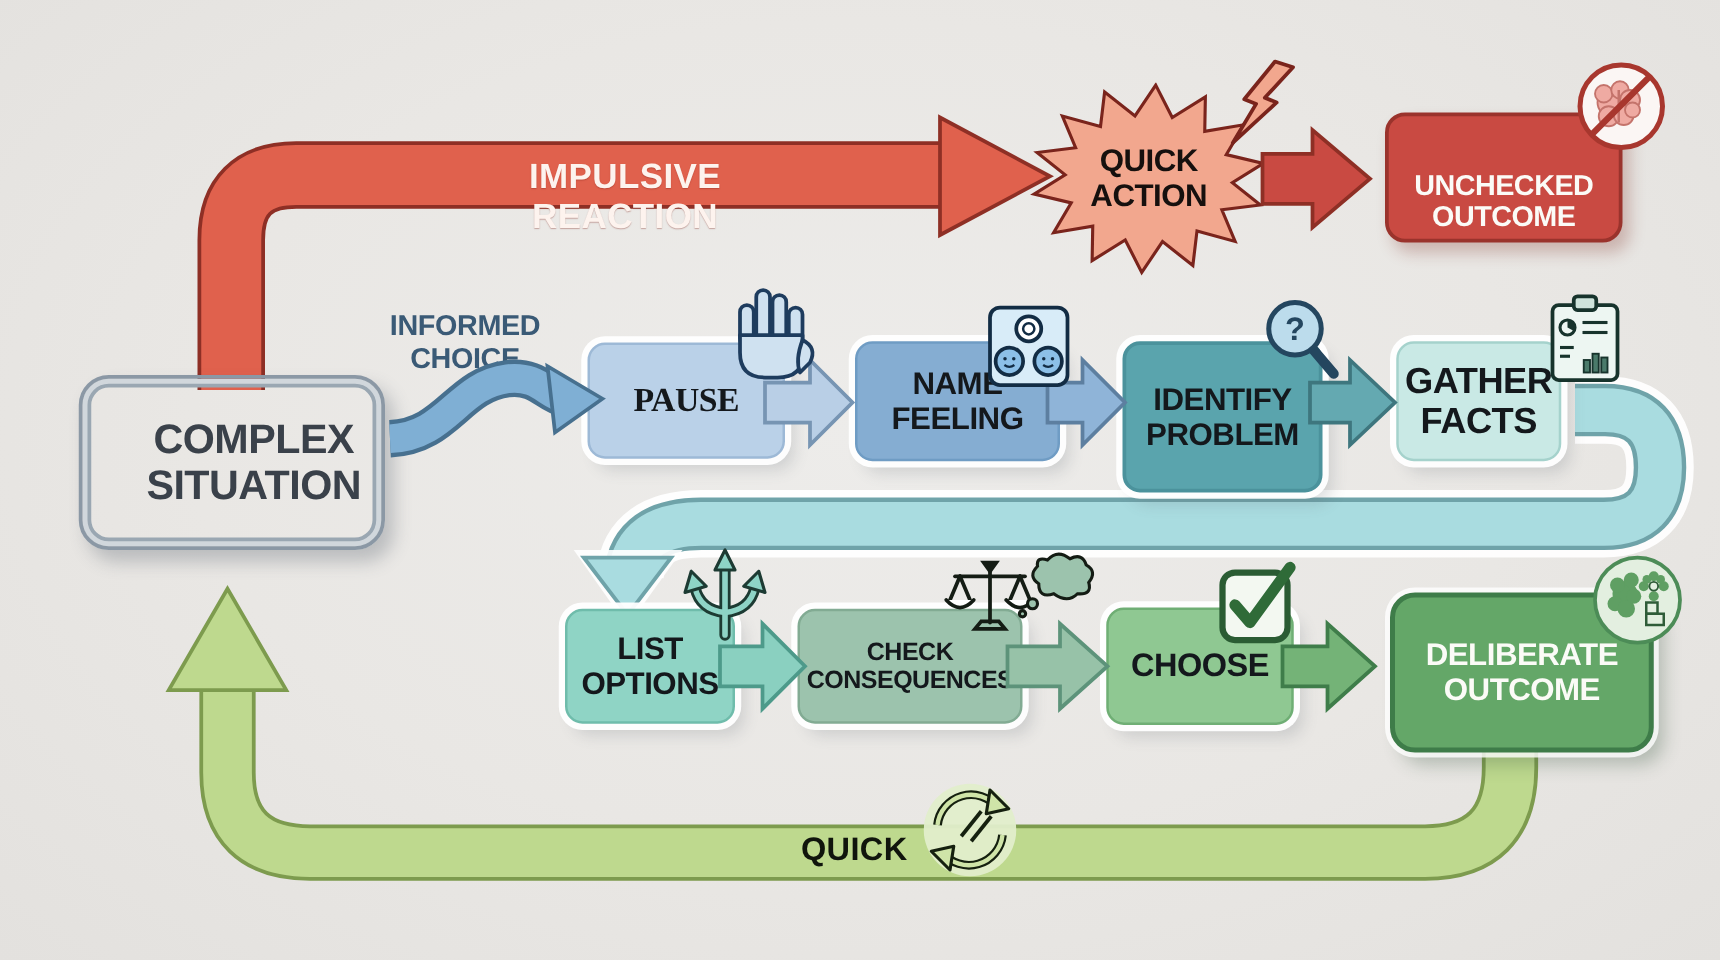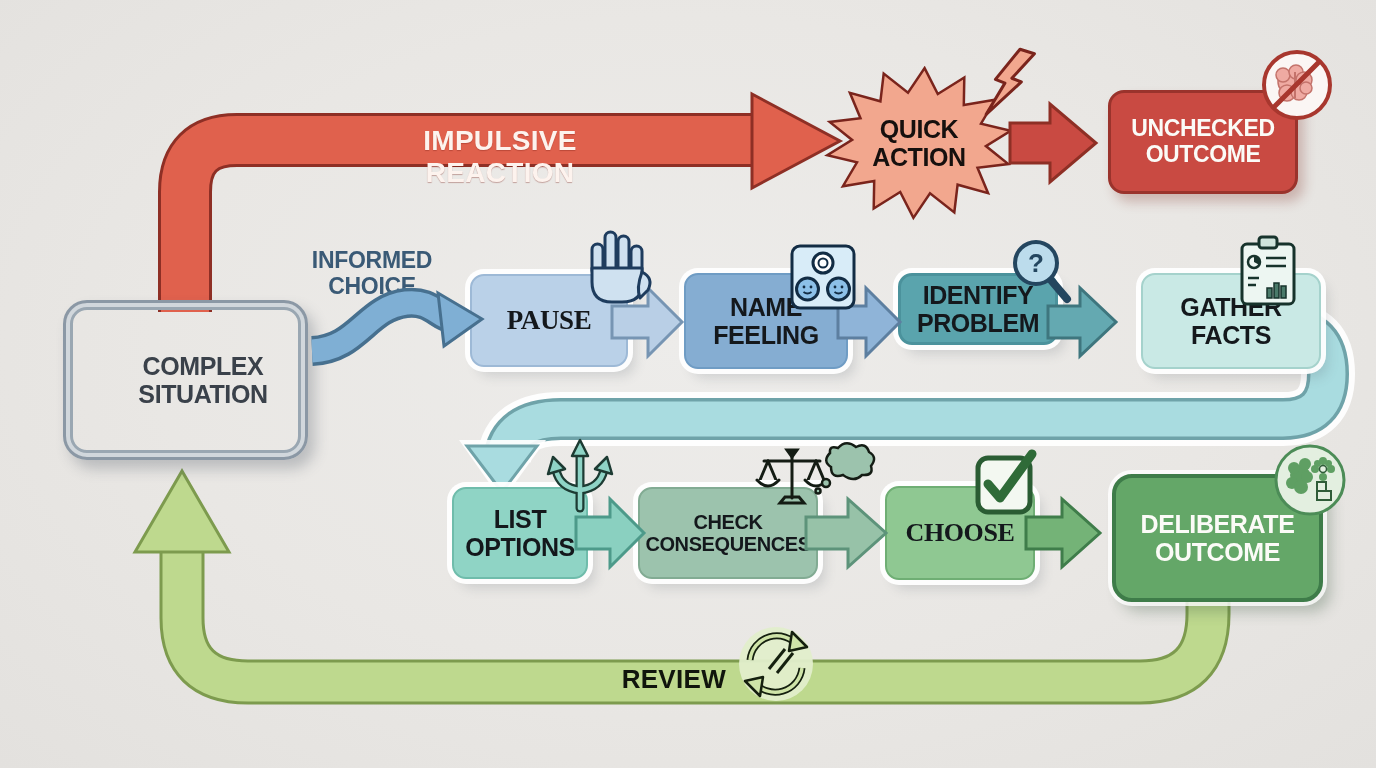--- a/index.html
+++ b/index.html
@@ -11,43 +11,44 @@
   svg.layer{position:absolute;left:0;top:0;pointer-events:none;}
   .node{
     position:absolute;display:flex;align-items:center;justify-content:center;
     text-align:center;font-weight:700;letter-spacing:-0.4px;line-height:1.12;
     border-radius:14px;padding:4px 8px;box-sizing:border-box;
   }
   .glow{box-shadow:0 0 0 5px rgba(255,255,255,0.95), 7px 9px 12px rgba(90,100,110,0.20);}
   .dark-text{color:#14181c;}
   .light-text{color:#fbfbf7;}
   #node-complex{
-    left:63px;top:300px;width:245px;height:160px;border-radius:24px;
-    border:3px solid #8b98a5;color:#3a414a;font-size:25px;
+    left:63px;top:300px;width:245px;height:140px;border-radius:24px;
+    border:3px solid #8b98a5;color:#3a414a;font-size:33px;
     box-shadow:inset 0 0 0 4px rgba(255,255,255,0.55), inset 0 0 0 7px #9aa7b2,
                7px 9px 14px rgba(70,80,95,0.28);
     padding-left:43px;
   }
   #node-pause{left:470px;top:274px;width:158px;height:93px;font-size:27px;border:2px solid #9db9d6;font-family:Liberation Serif, serif;}
   #node-feeling{left:684px;top:273px;width:164px;height:96px;font-size:25px;border:2px solid #6f9cc4;}
-  #node-problem{left:898px;top:273px;width:160px;height:72px;font-size:25px;border:3px solid #4b929c;}
-  #node-facts{left:1117px;top:273px;width:180px;height:96px;font-size:25px;border:2px solid #a5d2cc;margin-left:24px;}
+  #node-problem{left:898px;top:273px;width:160px;height:121px;font-size:25px;border:3px solid #4b929c;}
+  #node-facts{left:1117px;top:273px;width:132px;height:96px;font-size:29px;border:2px solid #a5d2cc;}
   #node-options{left:452px;top:487px;width:136px;height:92px;font-size:25px;border:2px solid #6fbcab;}
   #node-consequences{left:638px;top:487px;width:180px;height:92px;font-size:20px;border:2px solid #82ab93;}
   #node-choose{left:885px;top:486px;width:150px;height:94px;font-size:26px;border:2px solid #6fae74;}
   #node-deliberate{
     left:1097px;top:474px;width:211px;height:128px;border-radius:20px;
     font-size:25px;border:4px solid #3e7c49;
     box-shadow:0 0 0 4px rgba(255,255,255,0.8), 8px 10px 14px rgba(60,90,65,0.3);
     margin-left:15px;
   }
   #node-unchecked{
     left:1108px;top:90px;width:190px;height:104px;border-radius:16px;
     font-size:23px;border:3px solid #9a332c;
     box-shadow:6px 8px 12px rgba(130,50,40,0.28);
+    align-items:flex-end;
   }
   .path-label{position:absolute;font-weight:800;text-align:center;letter-spacing:0.3px;}
   #label-impulsive{left:350px;top:125px;width:300px;font-size:28px;color:#fdf3ee;text-shadow:0 1px 1px rgba(120,30,20,0.35);}
   #label-informed{left:302px;top:248px;width:140px;font-size:23px;color:#3a5a76;line-height:1.12;letter-spacing:-0.3px;}
   #label-review{left:566px;top:664px;width:160px;font-size:26px;color:#10150c;text-align:right;}
   #starburst{position:absolute;left:824px;top:66px;width:190px;height:155px;}
   #starburst .burst-text{
     position:absolute;left:0;top:0;width:100%;height:100%;
     display:flex;align-items:center;justify-content:center;text-align:center;
     font-size:25px;font-weight:800;color:#16100e;line-height:1.1;letter-spacing:-0.4px;
@@ -107,31 +108,31 @@
   </div>
   <div class="node glow dark-text" id="node-facts" style="background: rgb(201, 233, 229);">
     <span>GATHER FACTS</span>
   </div>
   <div class="node glow dark-text" id="node-options" style="background: rgb(143, 212, 197);">
     <span>LIST OPTIONS</span>
   </div>
   <div class="node glow dark-text" id="node-consequences" style="background: rgb(156, 195, 173);">
     <span>CHECK CONSEQUENCES</span>
   </div>
-  <div class="node glow dark-text" id="node-choose" style="background: rgb(143, 200, 146); font-family: Liberation Serif, serif;">
+  <div class="node glow dark-text" id="node-choose" style="background: rgb(143, 200, 146);">
     <span>CHOOSE</span>
   </div>
   <div class="node light-text" id="node-deliberate" style="background: rgb(100, 167, 104);">
     <span>DELIBERATE OUTCOME</span>
   </div>
   <div class="node light-text" id="node-unchecked" style="background: rgb(201, 74, 66);">
     <span>UNCHECKED OUTCOME</span>
   </div>
 
-  <div class="path-label" id="label-review">REVIEW</div>
+  <div class="path-label" id="label-review">QUICK</div>
 
   <svg class="layer" width="1376" height="768" viewBox="0 0 1376 768">
 
     <g>
       <path d="M 312,351 C 358,349 366,308 406,303 C 430,300 438,316 450,318" fill="none" stroke="#47708f" stroke-width="30"></path>
       <path d="M 312,351 C 358,349 366,308 406,303 C 430,300 438,316 450,318" fill="none" stroke="#7fafd4" stroke-width="23"></path>
       <polygon points="482,319 438,293 444,346" fill="#7fafd4" stroke="#47708f" stroke-width="3"></polygon>
     </g>
 
     <polygon points="612,306 648,306 648,288 682,322 648,356 648,338 612,338" fill="#b9cfe6" stroke="#7795b3" stroke-width="3"></polygon>

